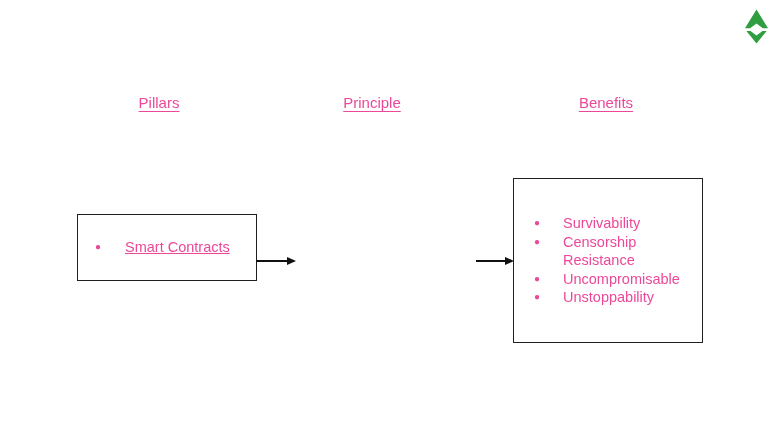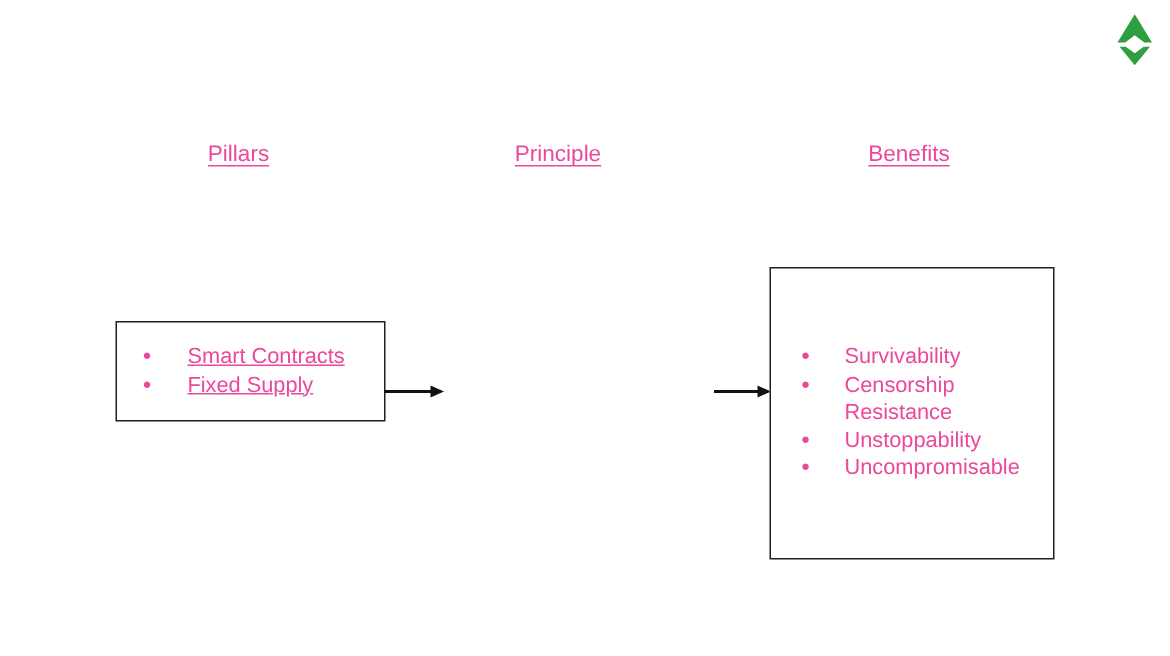--- a/index.html
+++ b/index.html
@@ -14,21 +14,21 @@
   }
   .col-header.pillars-h{left:69px;}
   .col-header.principle-h{left:282px;text-align:center;}
   .col-header.benefits-h{left:516px;}
   .box{
     position:absolute;border:1.5px solid #1f1f1f;background:#ffffff;
     box-sizing:border-box;display:flex;align-items:center;
   }
   .box.pillars-box{left:77px;top:214px;width:180px;height:67px;text-decoration:underline;}
   .box.principle-box{left:295px;top:214px;width:181px;height:92px;justify-content:center;}
-  .box.benefits-box{left:513px;top:178px;width:190px;height:195px;}
+  .box.benefits-box{left:513px;top:178px;width:190px;height:165px;}
   .principle-label{font-size:14.5px;}
   ul.bullets{list-style:none;margin:0;padding:0 8px 0 0;width:100%;font-size:14.5px;line-height:18.4px;}
   ul.bullets li{position:relative;padding-left:47px;}
   ul.bullets li::before{
     content:"●";position:absolute;left:17px;top:0;font-size:10px;line-height:18.4px;
   }
   .benefits-box ul.bullets li{padding-left:49px;}
   .benefits-box ul.bullets li::before{left:20px;}
   .arrow{position:absolute;height:0;border-top:2px solid #111111;}
   .arrow::after{
@@ -50,31 +50,30 @@
     </svg>
   </div>
 
   <div class="col-header pillars-h">Pillars</div>
   <div class="col-header principle-h">Principle</div>
   <div class="col-header benefits-h">Benefits</div>
 
   <div class="box pillars-box">
     <ul class="bullets">
         <li>Smart Contracts</li>
-        <li>Fixed Supply</li>
       </ul>
   </div>
 
   <div class="arrow a1"></div>
 
 
   <div class="arrow a2"></div>
 
   <div class="box benefits-box">
     <ul class="bullets">
         <li>Survivability</li>
         <li>Censorship Resistance</li>
+        <li>Uncompromisable</li>
         <li>Unstoppability</li>
-        <li>Uncompromisable</li>
       </ul>
   </div>
 
 </div>
 
 </body></html>

